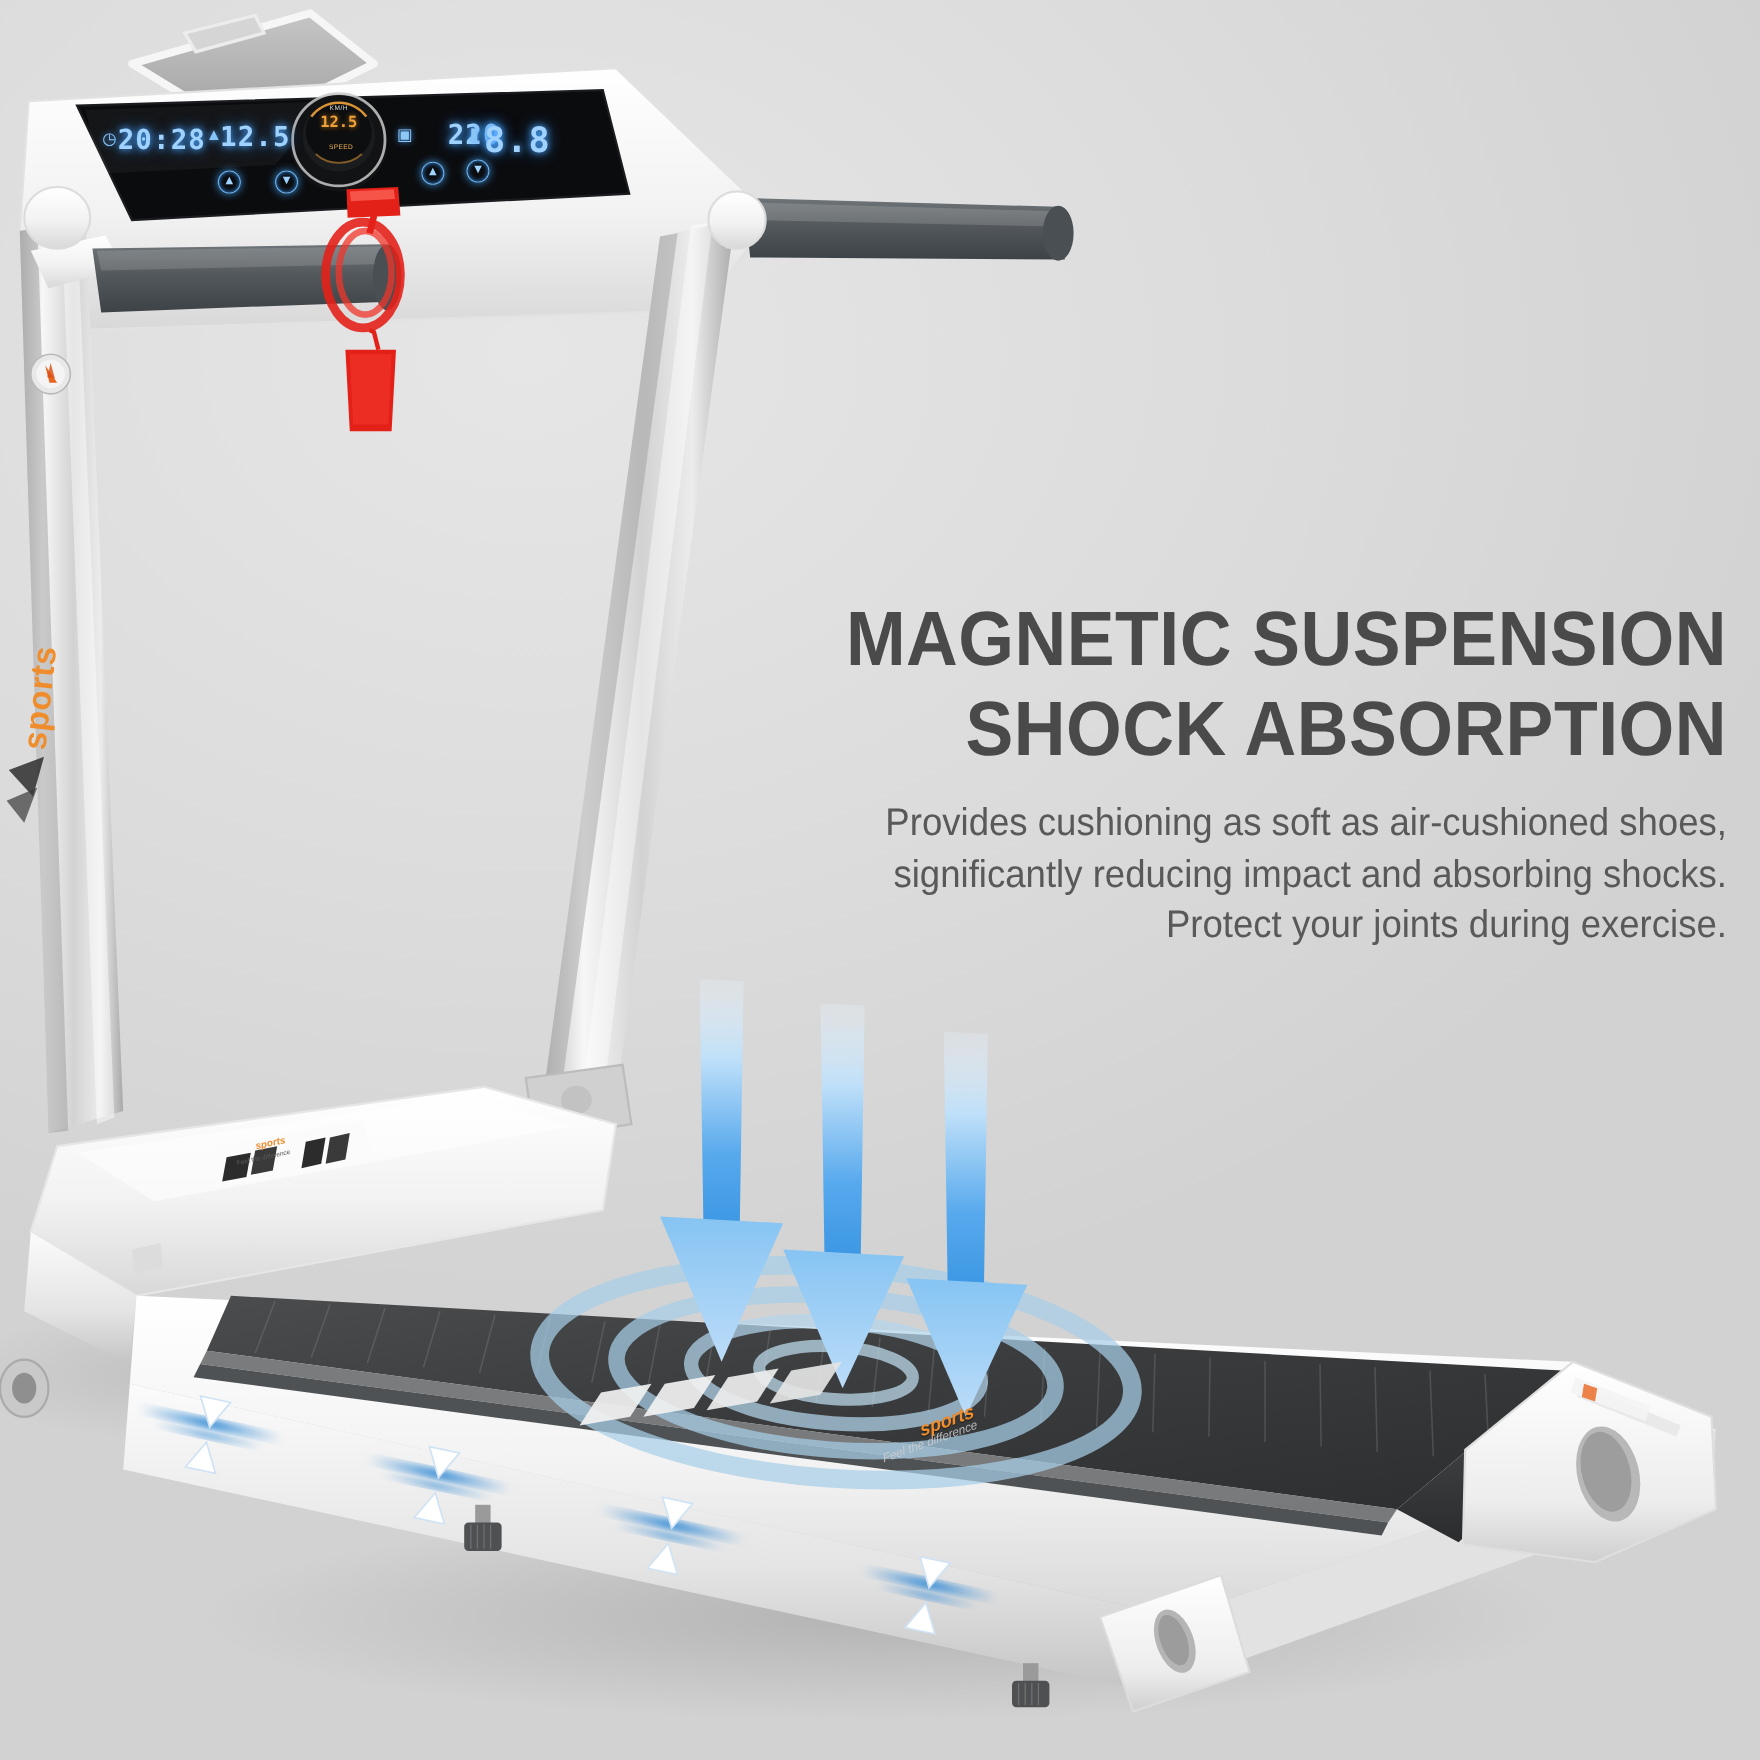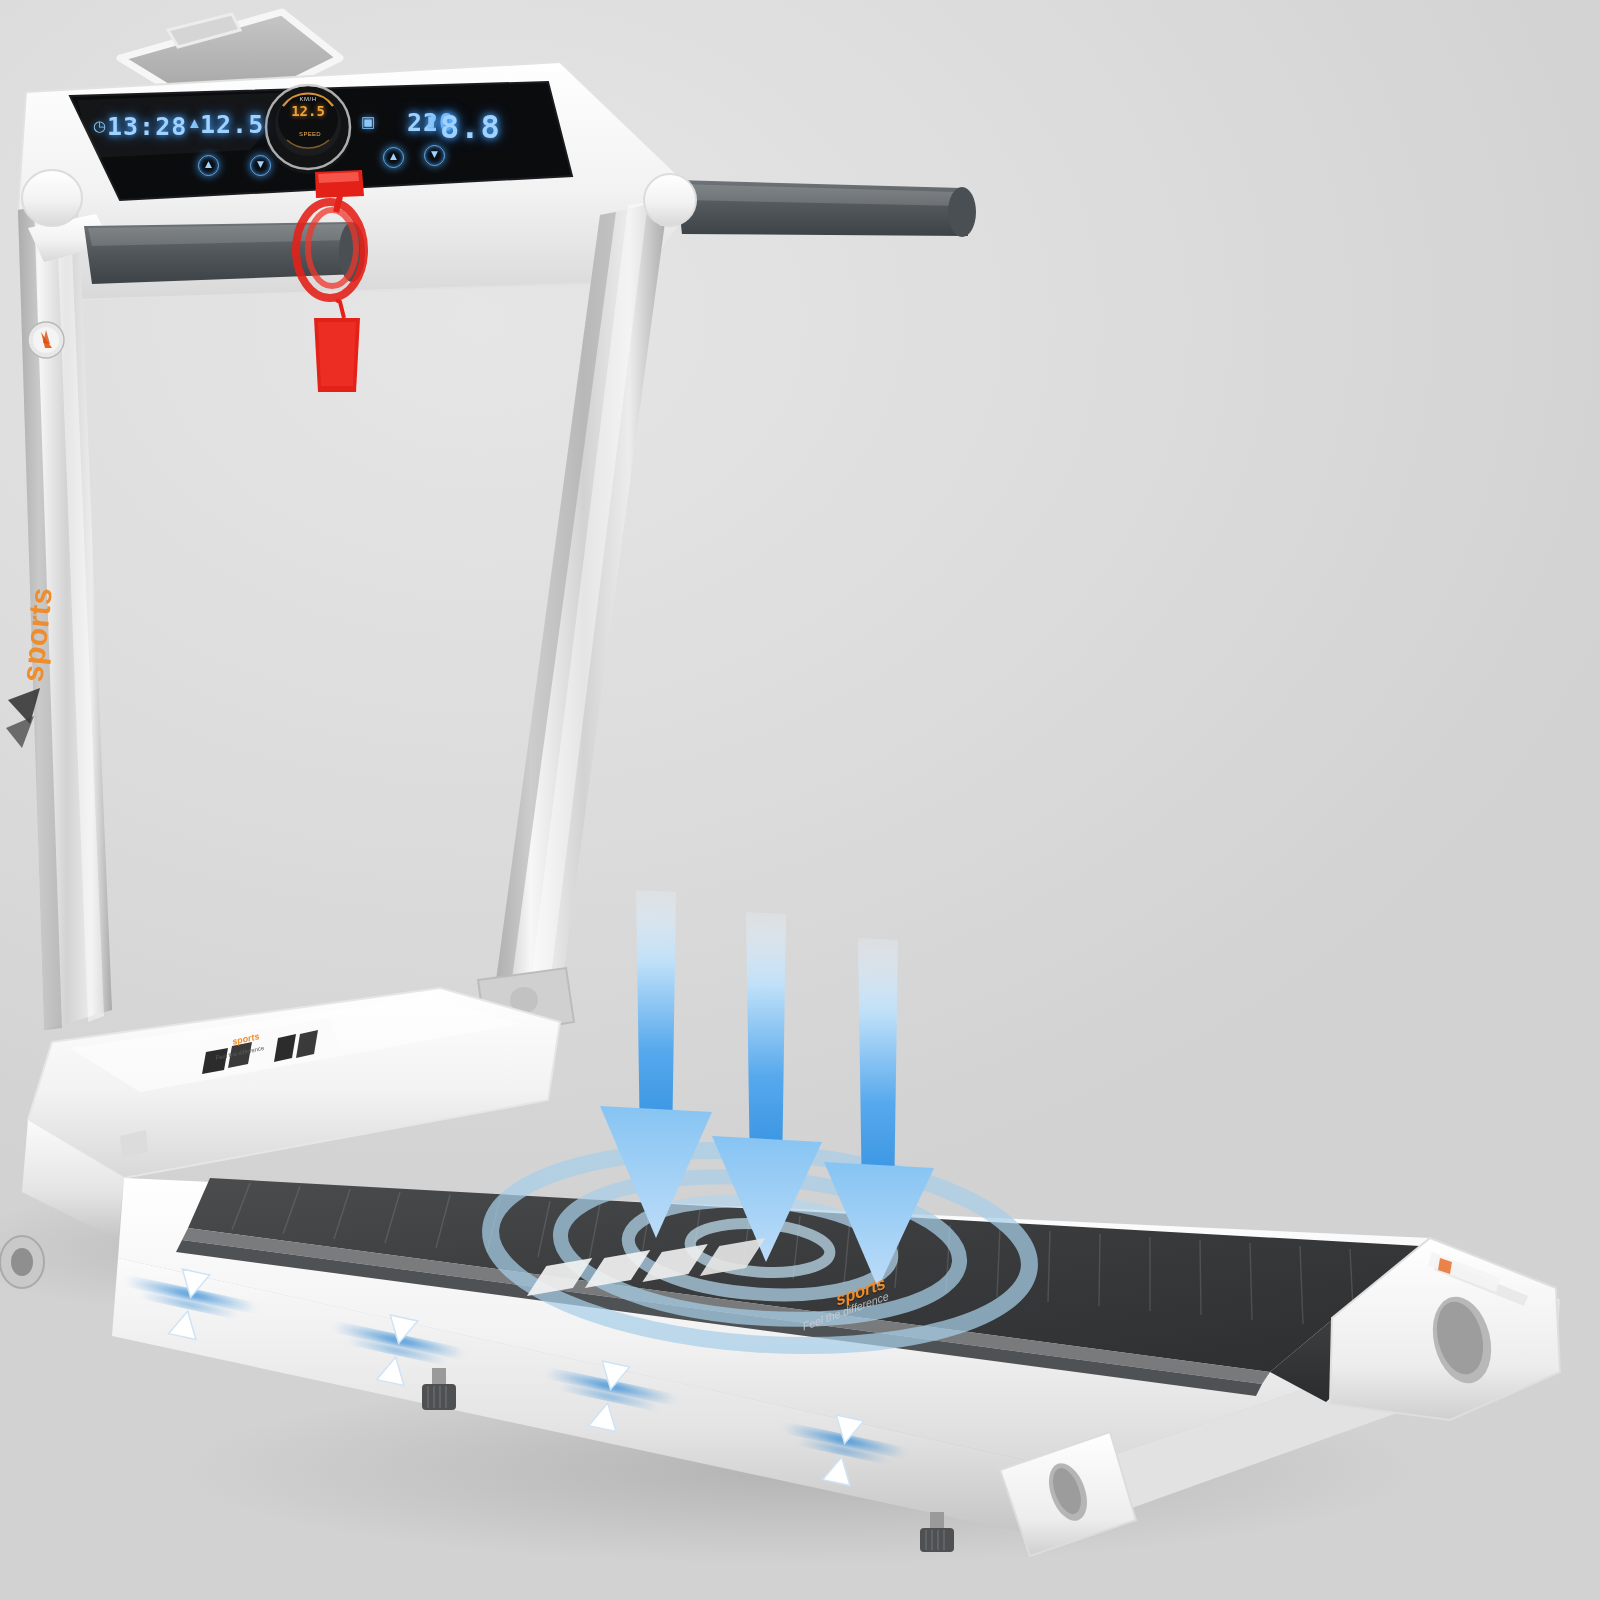--- a/index.html
+++ b/index.html
@@ -432,21 +432,21 @@
         <path d="M198,1042 L330,1018 L340,1054 L208,1078 Z" fill="#fbfbfb" opacity="0.9"></path>
         <path d="M206,1052 L228,1048 L224,1070 L202,1074 Z" fill="#2c2c2c"></path>
         <path d="M232,1046 L252,1042 L248,1064 L228,1068 Z" fill="#3a3a3a"></path>
         <path d="M278,1038 L296,1034 L292,1058 L274,1062 Z" fill="#2c2c2c"></path>
         <path d="M300,1034 L318,1030 L314,1054 L296,1058 Z" fill="#3a3a3a"></path>
       </g>
 
     </svg>
 
     <div class="lcd-ico" id="ico-time">◷</div>
-    <div class="lcd" id="lcd-time">13:28</div>
+    <div class="lcd" id="lcd-time">20:28</div>
 
     <div class="lcd-ico" id="ico-speed">▲</div>
     <div class="lcd" id="lcd-speed">12.5</div>
 
     <div class="lcd-ico" id="ico-cal">▣</div>
     <div class="lcd" id="lcd-cal">220</div>
 
     <div class="lcd-ico" id="ico-dist">▮</div>
     <div class="lcd" id="lcd-dist">8.8</div>
 
@@ -459,14 +459,23 @@
     <div id="knob-readout">12.5</div>
     <div id="knob-sub">SPEED</div>
 
     <div id="post-brand">sports</div>
     <div id="belt-brand">sports</div>
     <div id="belt-tagline">Feel the difference</div>
     <div id="deck-decal-brand">sports</div>
     <div id="deck-decal-sub">Feel the difference</div>
   </div>
 
+  <div id="copy">
+    <div class="headline">MAGNETIC SUSPENSION</div>
+    <div class="headline l2">SHOCK ABSORPTION</div>
+    <div class="subcopy">
+      <div>Provides cushioning as soft as air-cushioned shoes,</div>
+      <div>significantly reducing impact and absorbing shocks.</div>
+      <div>Protect your joints during exercise.</div>
+    </div>
+  </div>
 
 </div>
 
 </body></html>

